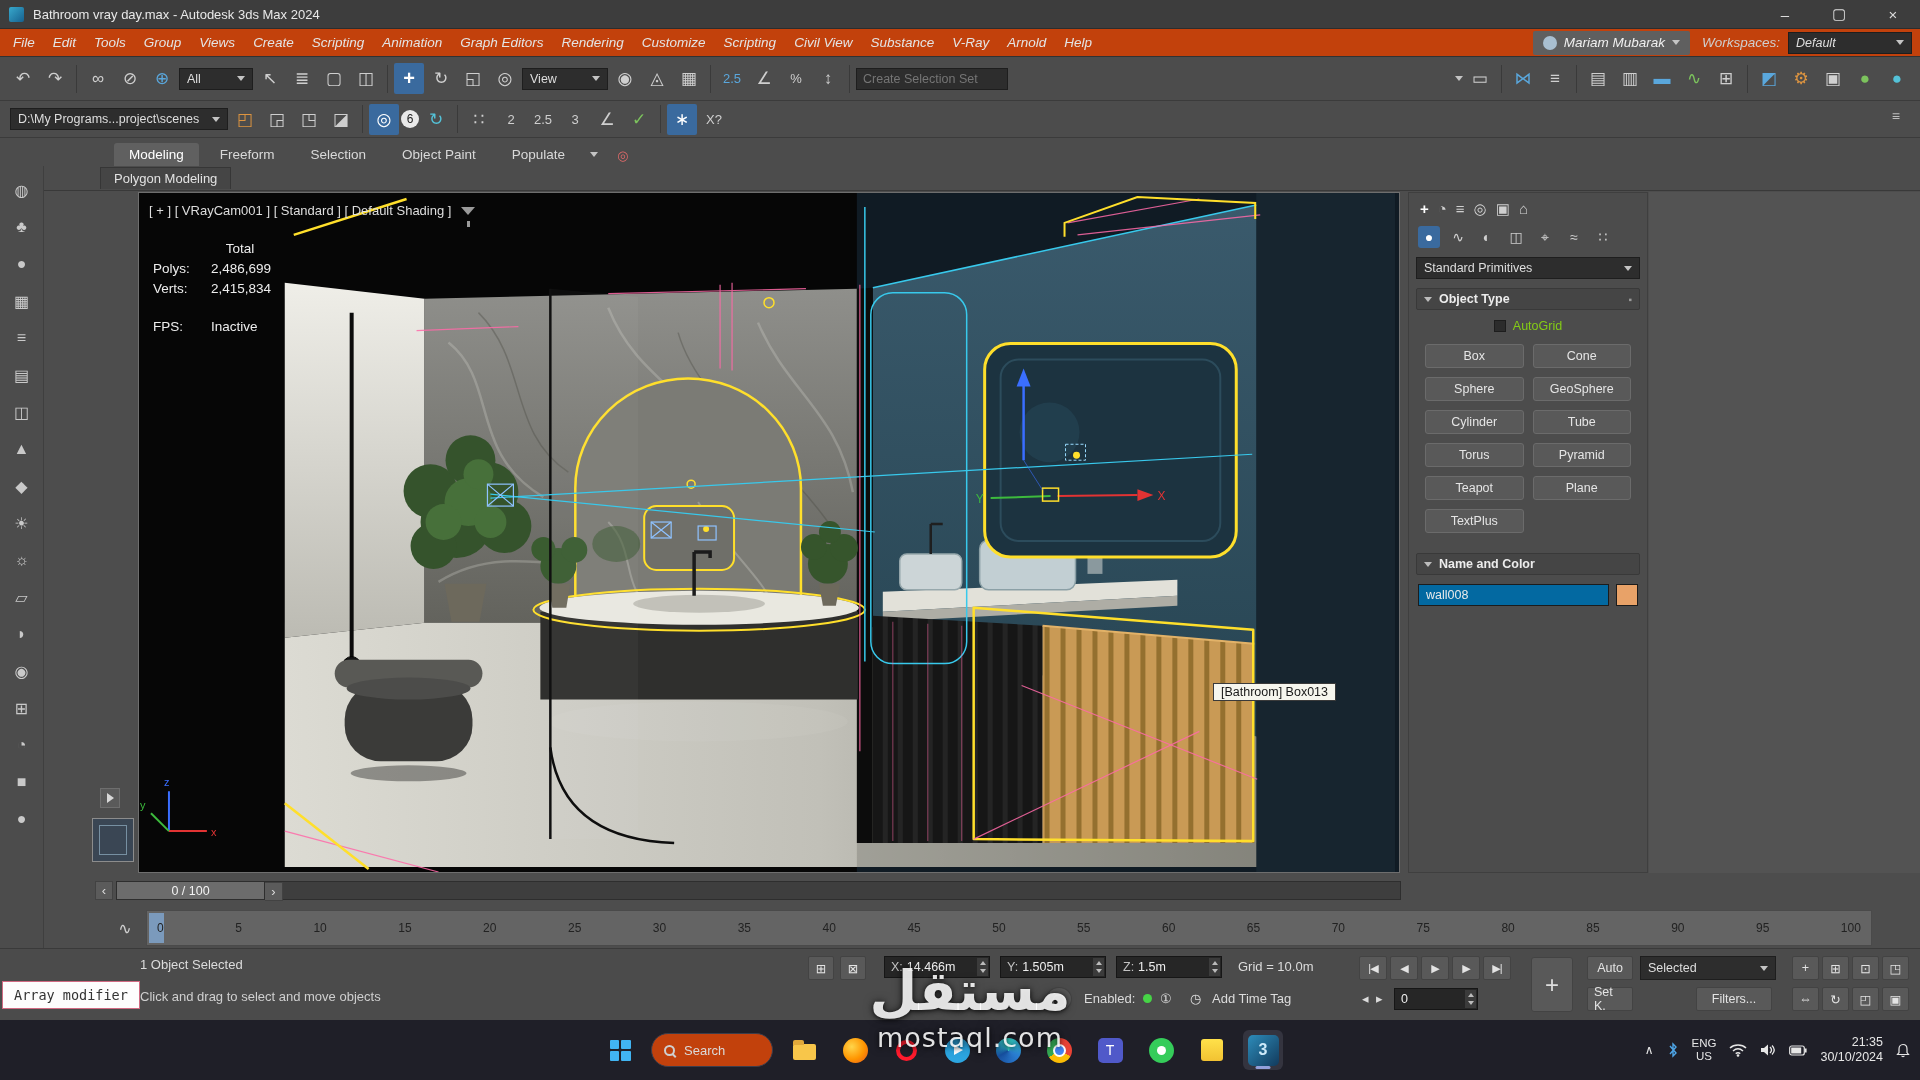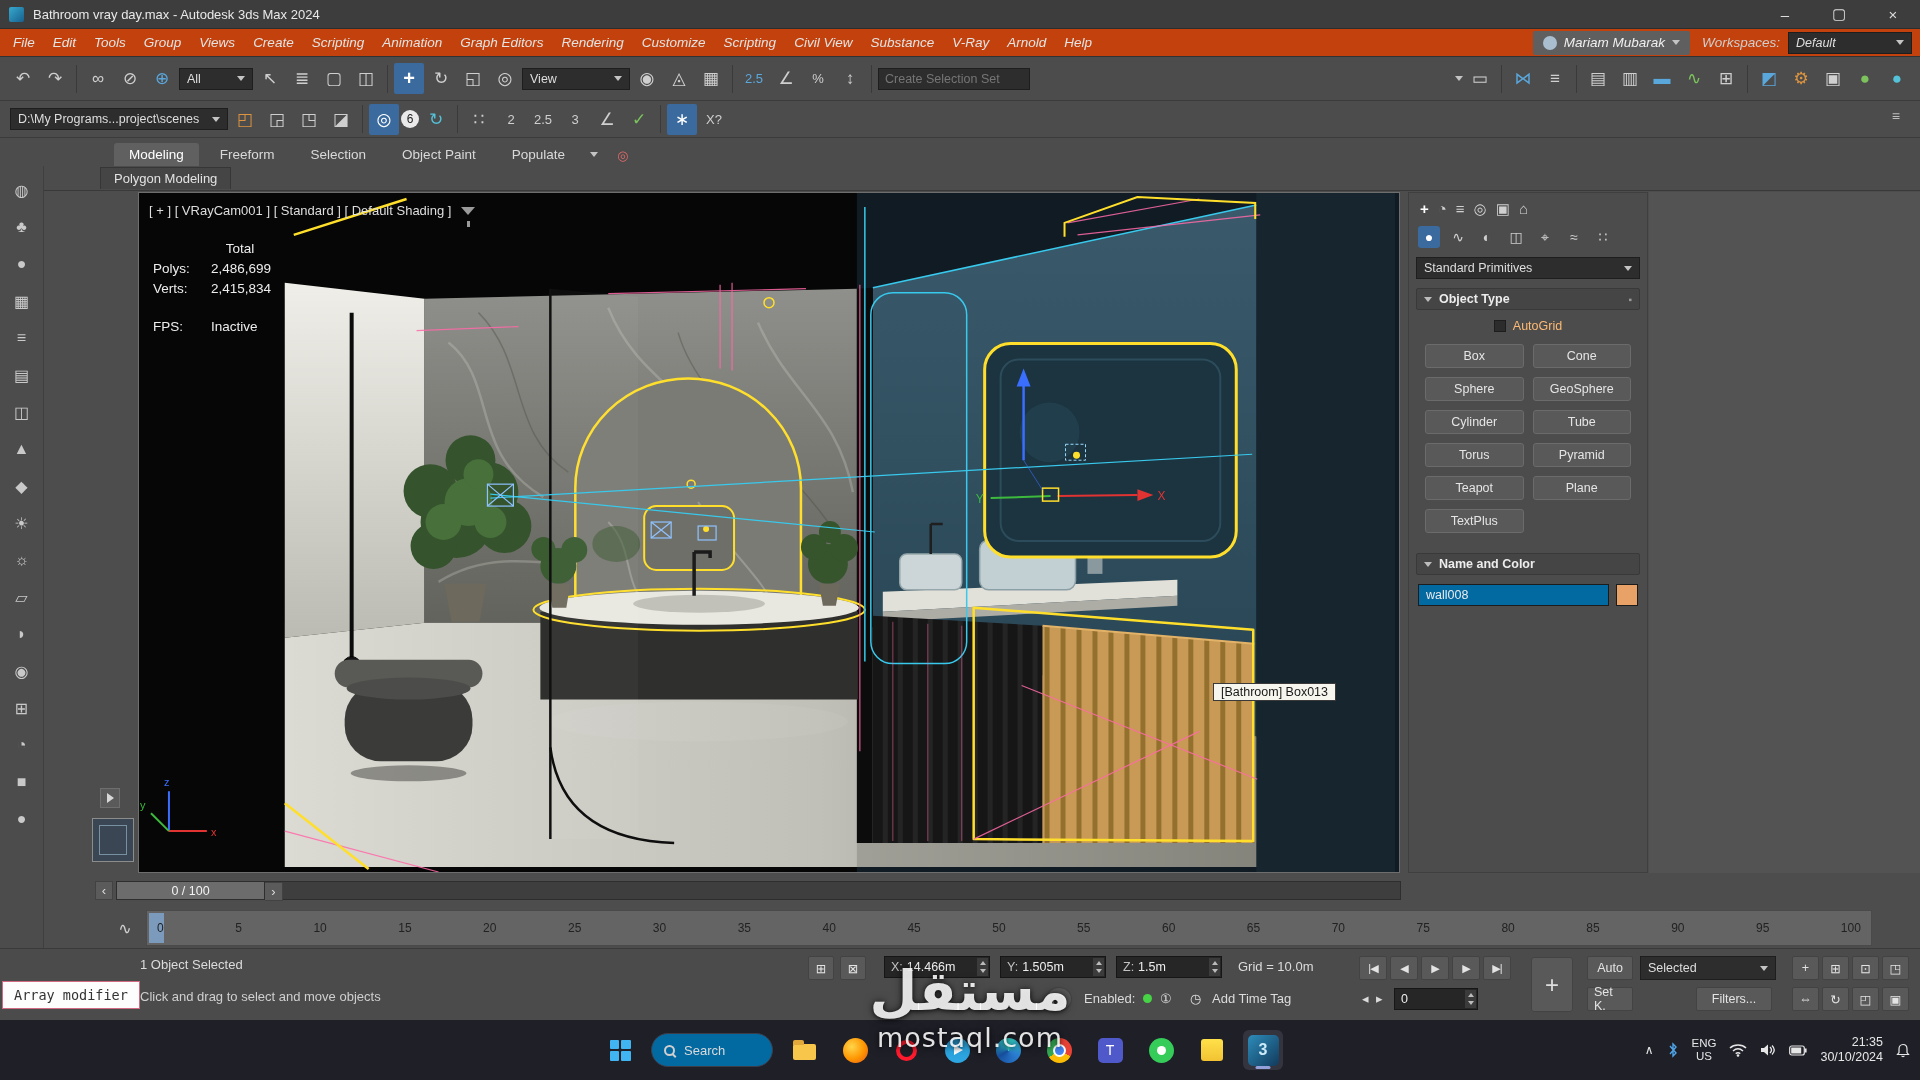--- a/index.html
+++ b/index.html
@@ -22,21 +22,21 @@
   .caret{width:0;height:0;border-left:4px solid transparent;border-right:4px solid transparent;border-top:5px solid #c4c4c4;margin-left:auto;flex:0 0 auto;}
   .ws-dd{width:124px;margin:0 8px 0 8px;text-align:right;}
 
   
   .toolbar1{position:absolute;top:57px;left:0;width:1920px;height:44px;background:#4c4c4c;border-bottom:1px solid #3b3b3b;display:flex;align-items:center;gap:2px;padding:0 8px;}
   .toolbar2{position:absolute;top:101px;left:0;width:1920px;height:37px;background:#4c4c4c;border-bottom:1px solid #3b3b3b;display:flex;align-items:center;gap:2px;padding:0 10px;}
   .tbtn{min-width:30px;height:31px;display:flex;align-items:center;justify-content:center;color:#cfcfcf;font-size:17px;border-radius:2px;padding:0 2px;}
   .tbtn.small{font-size:13px;}
   .tbtn.active{background:#3a6a9e;color:#fff;}
   .sep{width:1px;height:28px;background:#3a3a3a;margin:0 4px;flex:0 0 auto;}
-  .dd.filter{width:74px;} .dd.view{width:108px;}
+  .dd.filter{width:74px;} .dd.view{width:86px;}
   .selset{width:152px;height:22px;background:#2d2d2d;border:1px solid #1e1e1e;color:#e3e3e3;font-size:12.5px;padding:0 6px;font-family:"Liberation Sans",sans-serif;}
   .dd.path{width:218px;}
   .badge6{width:18px;height:18px;border-radius:50%;background:#e9e9e9;color:#222;font-size:12px;display:flex;align-items:center;justify-content:center;}
   .c-orange{color:#dd9440}.c-green{color:#7cc35d}.c-blue{color:#5aa7dc}.c-yellow{color:#e6cf4d}.c-tan{color:#d8b06a}.c-teal{color:#54c2d8}.c-red{color:#e06a6a}.c-gray{color:#b8b8b8}
   .overflow-ic{position:absolute;right:20px;top:108px;color:#bdbdbd;font-size:14px;}
 
   
   .ribbontabs{position:absolute;top:138px;left:0;width:1920px;height:28px;background:#4c4c4c;display:flex;align-items:flex-end;gap:6px;padding-left:114px;font-size:13.5px;color:#d9d9d9;}
   .rtab{padding:4px 15px;}
   .rtab.active{background:#606060;border-radius:3px 3px 0 0;color:#fff;}
@@ -68,21 +68,21 @@
   
   .cpanel{position:absolute;left:1408px;top:192px;width:240px;height:681px;background:#4c4c4c;border:1px solid #3f3f3f;padding:5px 7px;font-size:12.5px;}
   .cp-tabs{display:flex;gap:9px;padding:2px 4px 7px;font-size:15px;color:#cfcfcf;}
   .cp-cats{display:flex;gap:7px;padding:1px 2px 9px;font-size:14px;color:#cfcfcf;}
   .cat{width:22px;height:22px;display:flex;align-items:center;justify-content:center;border-radius:3px;}
   .cat.active{background:#3a6a9e;color:#fff;}
   .cp-dd{width:100%;}
   .rollout{margin-top:9px;background:#454545;border:1px solid #393939;border-radius:2px;padding:3px 7px;display:flex;align-items:center;gap:7px;color:#ececec;}
   .roll-arrow{width:0;height:0;border-left:4px solid transparent;border-right:4px solid transparent;border-top:5px solid #bcbcbc;}
   .roll-grip{margin-left:auto;color:#9a9a9a;font-size:10px;}
-  .autogrid{display:flex;justify-content:center;align-items:center;gap:7px;margin:9px 0;color:#fdba74;}
+  .autogrid{display:flex;justify-content:center;align-items:center;gap:7px;margin:9px 0;color:#84cc16;}
   .checkbox{width:12px;height:12px;background:#2c2c2c;border:1px solid #1d1d1d;}
   .btn-grid{display:grid;grid-template-columns:1fr 1fr;gap:9px 9px;padding:2px 9px 11px;}
   .cp-btn{background:#595959;border:1px solid #6b6b6b;border-radius:3px;text-align:center;padding:4px 0;color:#e5e5e5;}
   .name-row{display:flex;gap:7px;margin-top:9px;padding:0 2px;align-items:center;}
   .name-field{flex:1;background:#0369a1;border:1px solid #1c1c1c;padding:3px 7px;color:#eaeaea;font-size:12.5px;font-family:"Liberation Sans",sans-serif;}
   .swatch{width:22px;height:22px;background:#e8a268;border:1px solid #1c1c1c;}
   .rightfill{position:absolute;left:1649px;top:192px;width:271px;height:681px;background:#535353;}
 
   
   .timeslider{position:absolute;left:95px;top:879px;width:1306px;height:23px;display:flex;align-items:center;gap:3px;}
@@ -107,21 +107,21 @@
   .sbtn.ic{font-size:11px;letter-spacing:-1px;}
   .bigkey{position:absolute;left:1531px;top:8px;width:42px;height:55px;background:#595959;border:1px solid #434343;border-radius:3px;display:flex;align-items:center;justify-content:center;font-size:24px;color:#dedede;}
   .gdot{width:9px;height:9px;border-radius:50%;background:#46d446;display:inline-block;}
   .ddl{position:absolute;height:24px;}
 
   
   .taskbar{position:absolute;left:0;top:1020px;width:1920px;height:60px;background:#1f1f28;}
   .tb-center{position:absolute;left:600px;top:0;height:60px;display:flex;align-items:center;gap:11px;}
   .winlogo{width:21px;height:21px;display:grid;grid-template-columns:1fr 1fr;grid-template-rows:1fr 1fr;gap:2px;}
   .winlogo b{background:#41b4f2;border-radius:1px;}
-  .searchpill{width:122px;height:34px;background:#0369a1;border:1px solid #3d3d4a;border-radius:17px;display:flex;align-items:center;gap:9px;padding:0 12px;color:#dadada;font-size:13px;}
+  .searchpill{width:122px;height:34px;background:#c2410c;border:1px solid #3d3d4a;border-radius:17px;display:flex;align-items:center;gap:9px;padding:0 12px;color:#dadada;font-size:13px;}
   .lens{width:11px;height:11px;border:2px solid #cfcfcf;border-radius:50%;position:relative;flex:0 0 auto;}
   .lens::after{content:"";position:absolute;width:2px;height:5px;background:#cfcfcf;right:-2px;bottom:-4px;transform:rotate(-45deg);}
   .tile{width:40px;height:40px;border-radius:6px;display:flex;align-items:center;justify-content:center;position:relative;}
   .tile.active{background:#34343f;}
   .tile.active::after{content:"";position:absolute;bottom:1px;left:50%;transform:translateX(-50%);width:15px;height:3px;border-radius:2px;background:#93a0da;}
   .folder{width:23px;height:16px;background:#f8c64a;border-radius:2px;position:relative;margin-top:4px;}
   .folder::before{content:"";position:absolute;top:-4px;left:0;width:11px;height:5px;background:#e2a93a;border-radius:2px 2px 0 0;}
   .firefox{width:25px;height:25px;border-radius:50%;background:radial-gradient(circle at 35% 35%,#ffd54a,#ff9500 55%,#e8551f);}
   .opera{width:21px;height:21px;border-radius:50%;border:4px solid #ff1b2d;}
   .telegram{width:25px;height:25px;border-radius:50%;background:#2ca5e0;display:flex;align-items:center;justify-content:center;}

